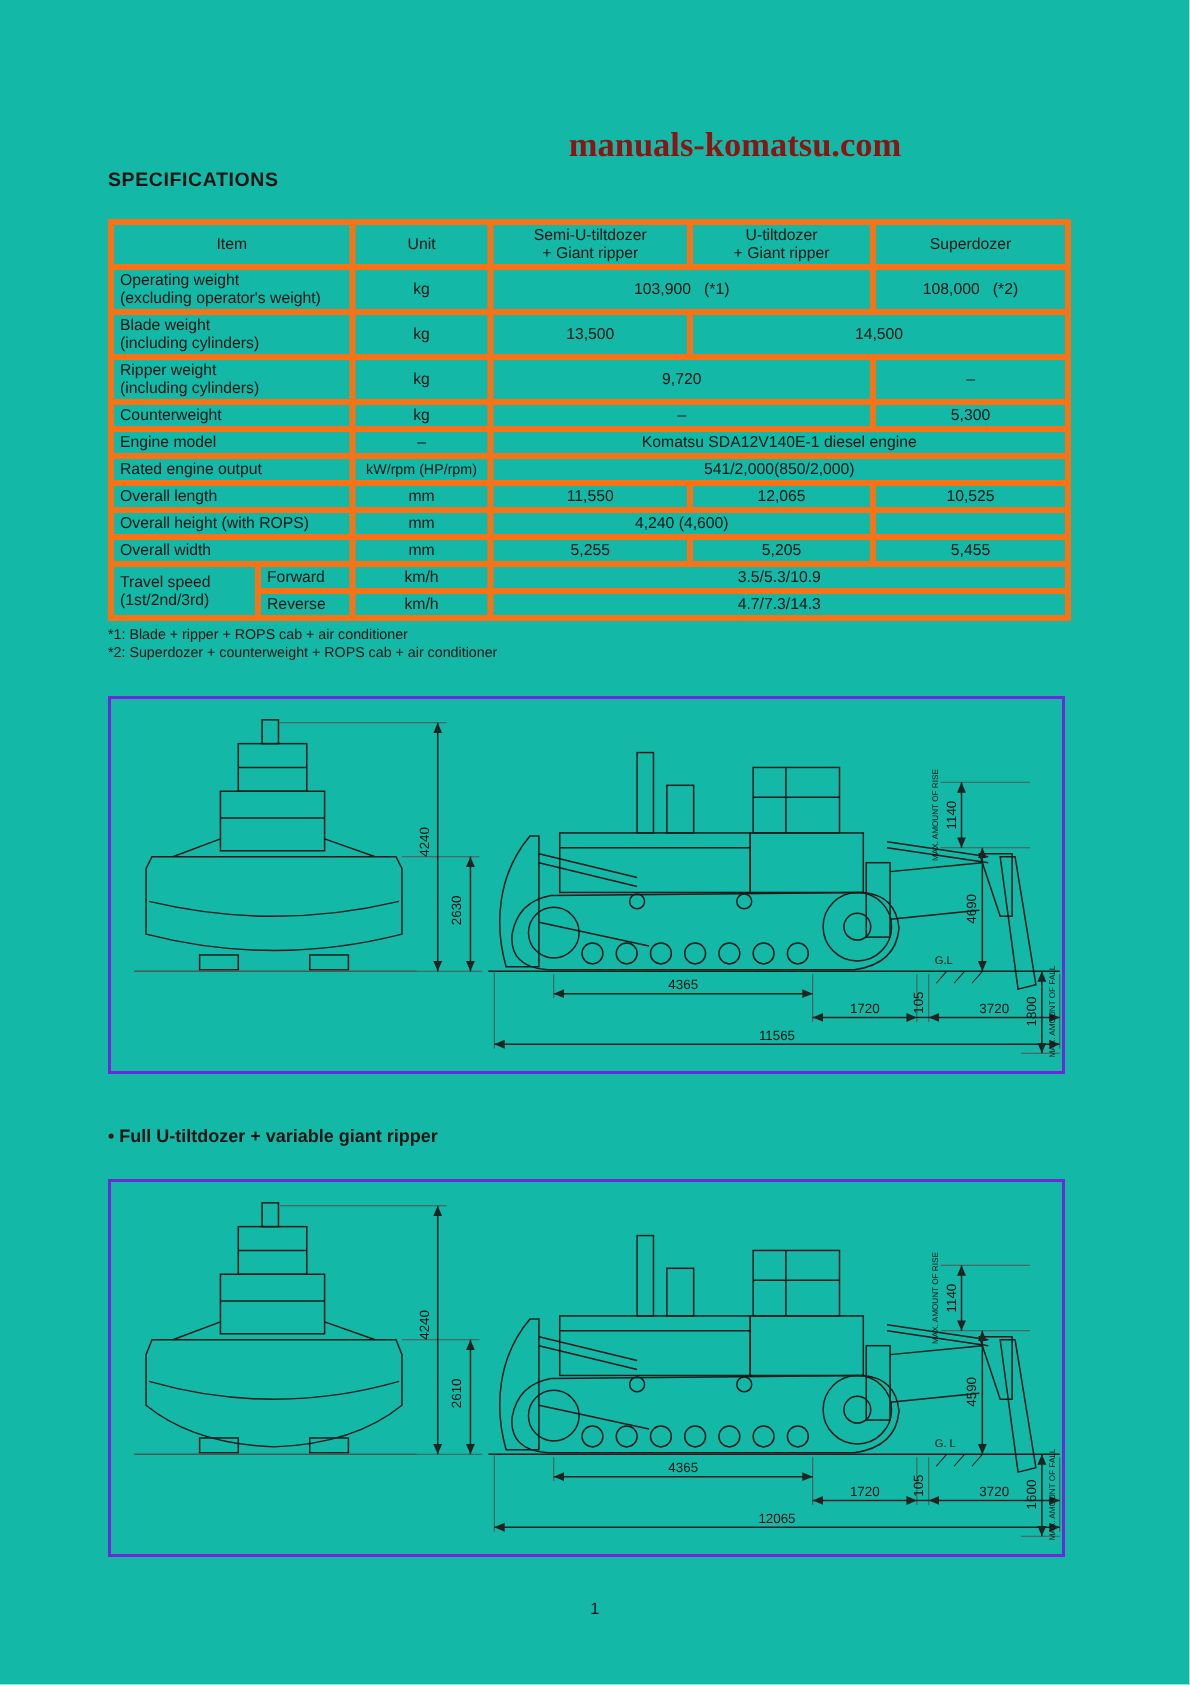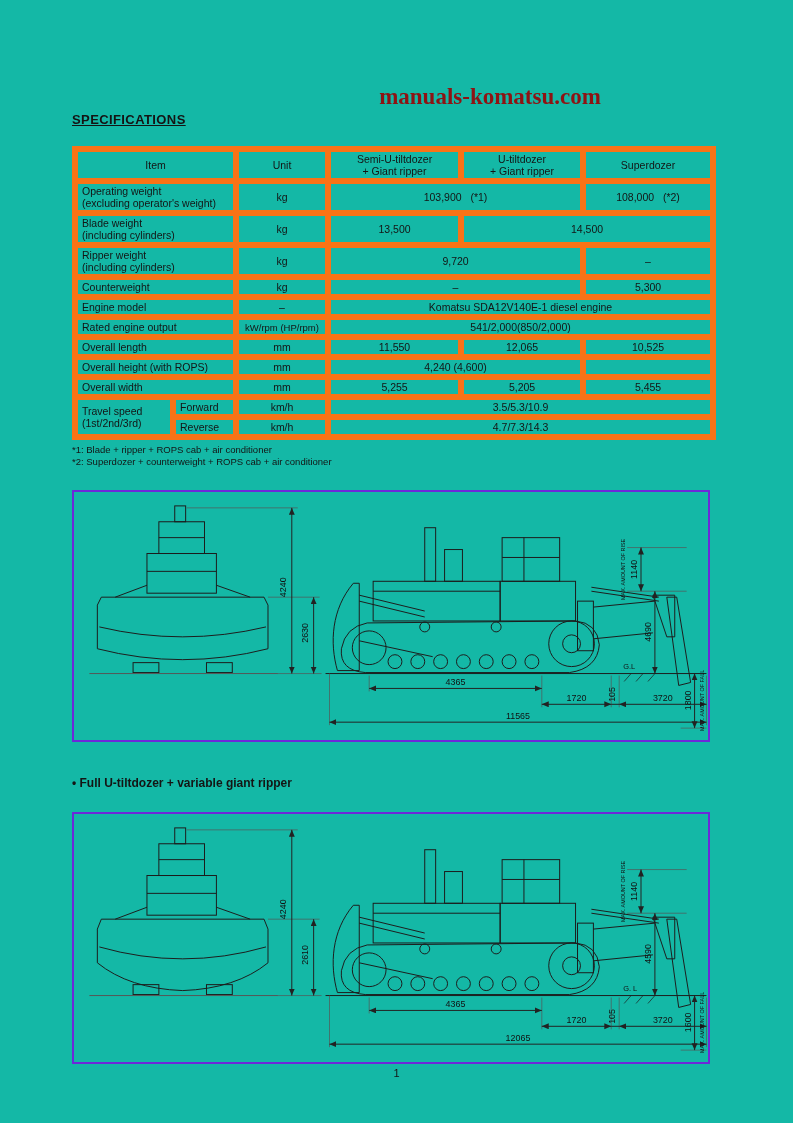--- a/index.html
+++ b/index.html
@@ -24,32 +24,31 @@
     font-weight: bold;
     font-size: 23px;
     color: #8e1313;
     line-height: 26px;
   }
   .heading {
     margin-top: 2px;
     font-size: 13px;
     font-weight: bold;
     letter-spacing: 0.4px;
-    text-decoration: underline;
   }
 
   table.spec {
     border-collapse: collapse;
     table-layout: fixed;
     width: 638px;
     margin-top: 19px;
     font-size: 10.5px;
   }
   .spec th, .spec td {
-    border: 6px solid #f97316;
+    border: 4px solid #f97316;
     padding: 1px 4px;
     vertical-align: middle;
     font-weight: normal;
     overflow: hidden;
   }
   .spec th { text-align: center; }
   .spec tr { height: 17px; }
   .spec tr.tall { height: 28px; }
   .item { text-align: left; }
   .item div { line-height: 12px; }

